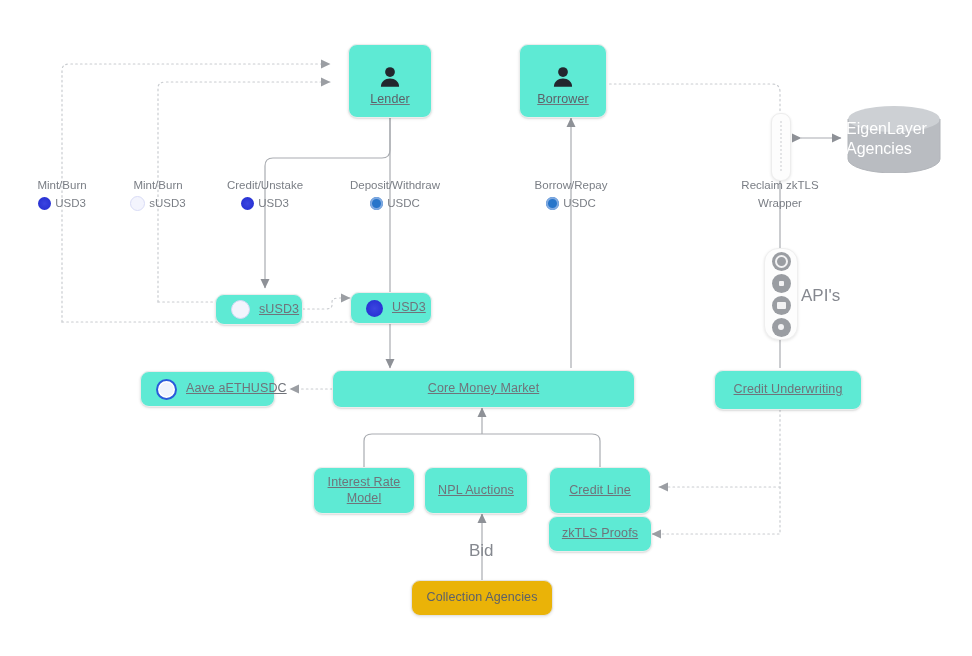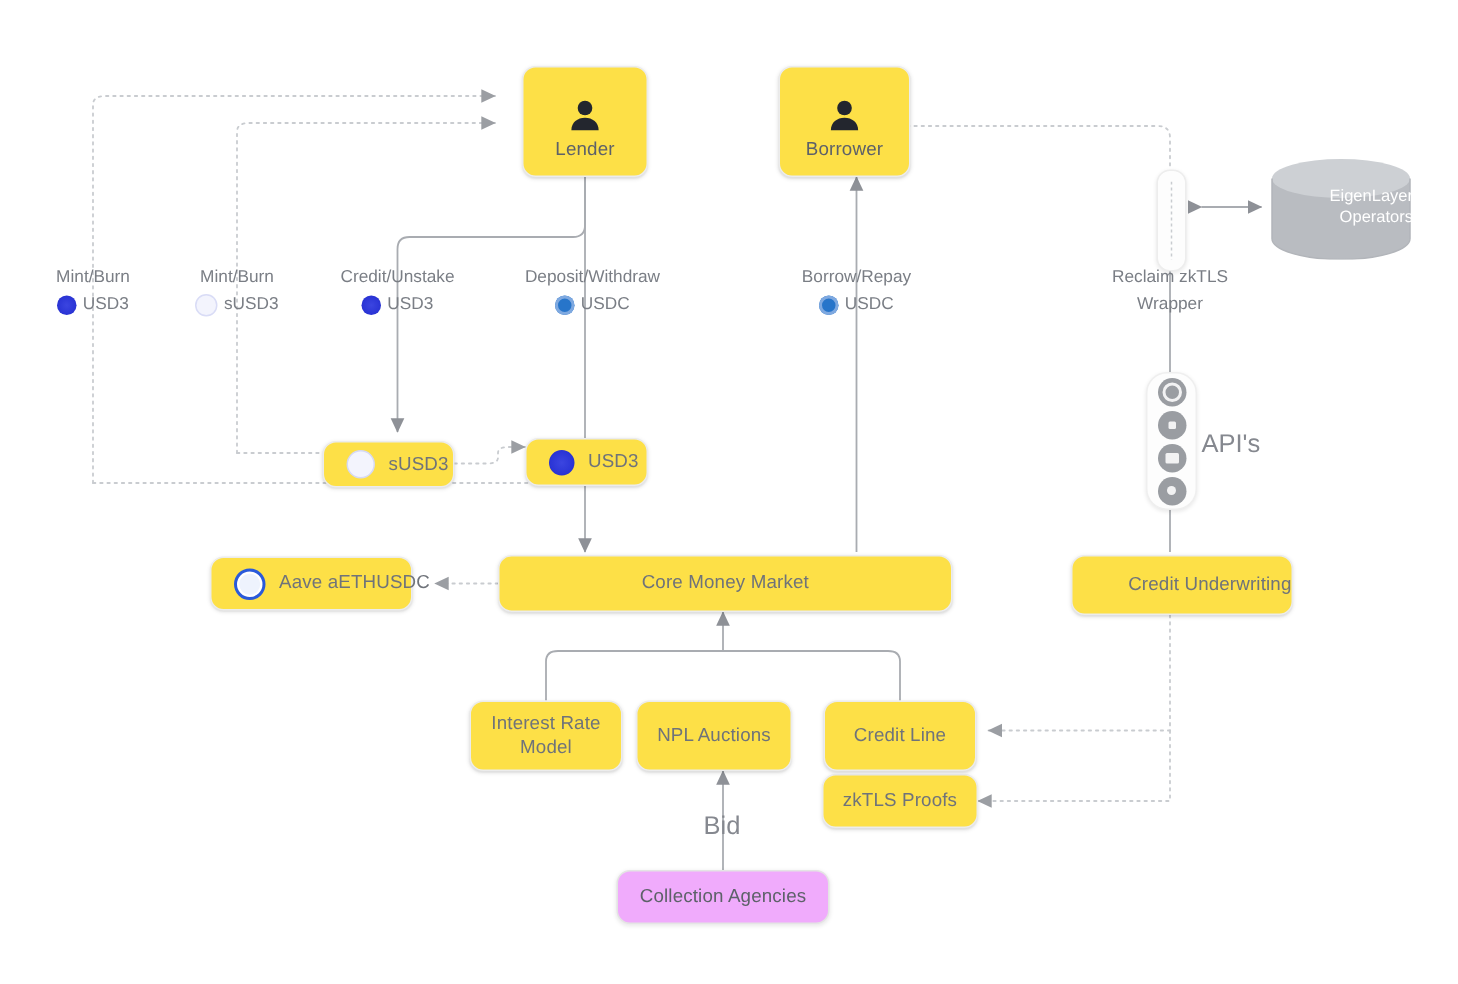--- a/index.html
+++ b/index.html
@@ -5,23 +5,23 @@
   html,body{margin:0;padding:0;background:#ffffff;}
   body{width:972px;height:656px;position:relative;overflow:hidden;
        font-family:"Liberation Sans","DejaVu Sans",sans-serif;
        color:#6b6f76;-webkit-font-smoothing:antialiased;}
   #stage{position:absolute;left:0;top:0;width:972px;height:656px;}
   svg#wires{position:absolute;left:0;top:0;width:972px;height:656px;overflow:visible;}
 
   .node{position:absolute;box-sizing:border-box;display:flex;align-items:center;
         justify-content:center;text-align:center;border-radius:9px;
         font-size:12.5px;line-height:1.25;letter-spacing:.1px;color:#6f737a;}
-  .card{background:#fde047;border:1px solid #ececec;
-        box-shadow:0 1px 3px rgba(16,18,22,.11),0 1px 1px rgba(16,18,22,.05);}
-  .grey{background:#f0abfc;border:1px solid #e4e4e4;
+  .card{background:#5eead4;border:1px solid #ececec;
+        box-shadow:0 1px 3px rgba(16,18,22,.11),0 1px 1px rgba(16,18,22,.05);text-decoration:underline;}
+  .grey{background:#eab308;border:1px solid #e4e4e4;
         box-shadow:0 1px 3px rgba(16,18,22,.10);color:#5d6169;}
 
   
   .actor{flex-direction:column;gap:2px;padding-top:10px;}
   .actor .who{font-size:12.5px;color:#5d6169;}
   .person{width:26px;height:26px;display:block;}
 
   
   .pill{gap:9px;padding:0 15px;justify-content:flex-start;}
   .pill .tk{font-size:12.5px;color:#6f737a;white-space:nowrap;}
@@ -33,21 +33,21 @@
           color:#7a7e85;white-space:nowrap;}
   .elabel .tokline{display:flex;align-items:center;justify-content:center;gap:4px;margin-top:3px;}
   .elabel .tokline span{font-size:11.5px;color:#7a7e85;}
   .elabel .coin{width:13px;height:13px;}
 
   .plain{position:absolute;font-size:17px;color:#85888f;white-space:nowrap;}
 
   
   .cyl{position:absolute;}
   .cyl .lbl{position:absolute;left:0;right:0;top:50%;transform:translateY(-50%);
-            text-align:right;color:#ffffff;font-size:11px;line-height:1.25;}
+            text-align:left;color:#ffffff;font-size:16px;line-height:1.25;}
 
   
   .apistack{position:absolute;background:#fdfdfd;border:1px solid #efefef;border-radius:14px;
             box-shadow:0 1px 3px rgba(16,18,22,.10);
             display:flex;flex-direction:column;align-items:center;justify-content:center;gap:3px;}
   .apiicon{width:19px;height:19px;border-radius:50%;background:#9a9da2;
            display:flex;align-items:center;justify-content:center;}
   .apiicon i{display:block;background:#f2f2f3;}
 
   
@@ -130,21 +130,21 @@
   </div>
 
   <div class="cyl" style="left:846px;top:105px;width:96px;height:68px;">
     <svg viewBox="0 0 96 68" style="width:96px;height:68px;display:block;">
       <path d="M2,14 L2,54 a46,14 0 0 0 92,0 L94,14 z" fill="#b9bcc1"></path>
       <ellipse cx="48" cy="14" rx="46" ry="13" fill="#cdd0d4"></ellipse>
       <path d="M2,14 L2,54 a46,14 0 0 0 92,0 L94,14" fill="none" stroke="#b2b5ba" stroke-width="1"></path>
     </svg>
     <div class="lbl">
       <div>EigenLayer</div>
-      <div>Operators</div>
+      <div>Agencies</div>
     </div>
   </div>
 
   <div class="vcap" style="left:771px;top:113px;width:18px;height:66px;">
     <div class="dotline"></div>
   </div>
 
   <div class="apistack" style="left:764px;top:248px;width:32px;height:90px;">
     <span class="apiicon">
       <i style="width:9px;height:9px;border-radius:50%;background:none;border:2px solid #f2f2f3;"></i>
@@ -240,17 +240,17 @@
   </div>
 
   <div class="node card" style="left:549px;top:467px;width:102px;height:47px;">
     <span>Credit Line</span>
   </div>
 
   <div class="node grey" style="left:411px;top:580px;width:142px;height:36px;">
     <span>Collection Agencies</span>
   </div>
 
-  <div class="node card" style="left:714px;top:370px;width:148px;height:40px;justify-content:flex-end;">
+  <div class="node card" style="left:714px;top:370px;width:148px;height:40px;">
     <span>Credit Underwriting</span>
   </div>
 
 </div>
 
 </body></html>

